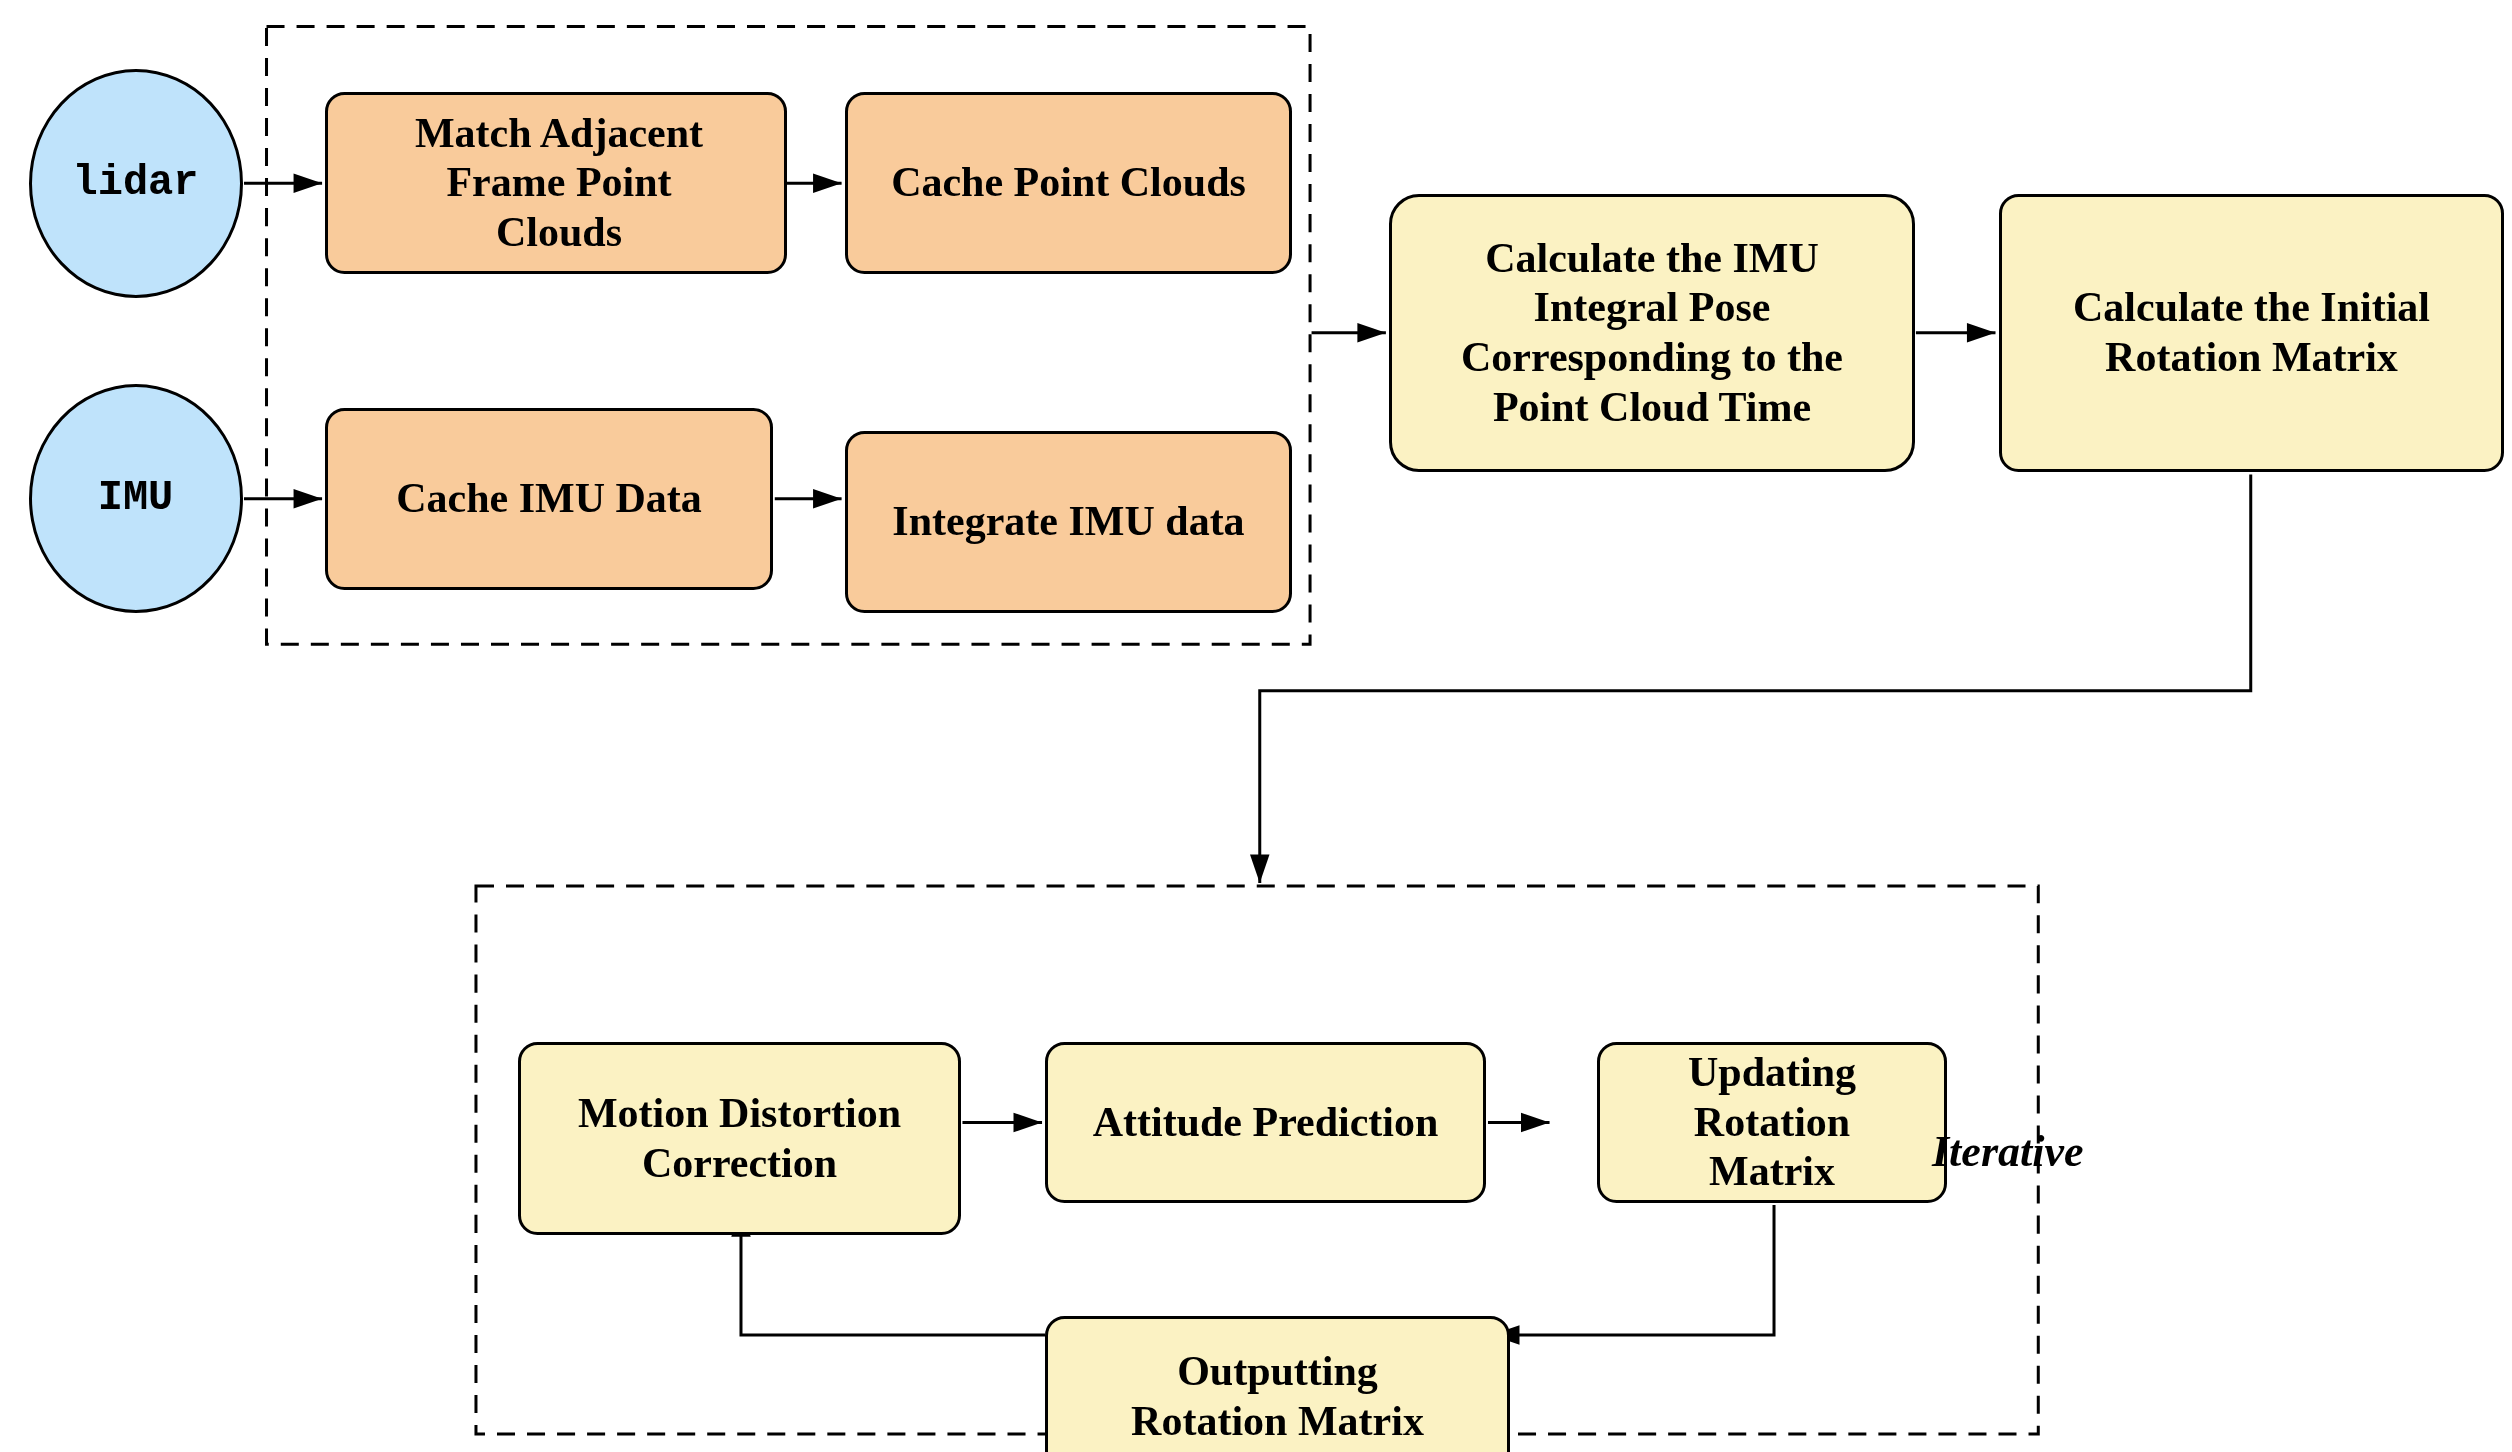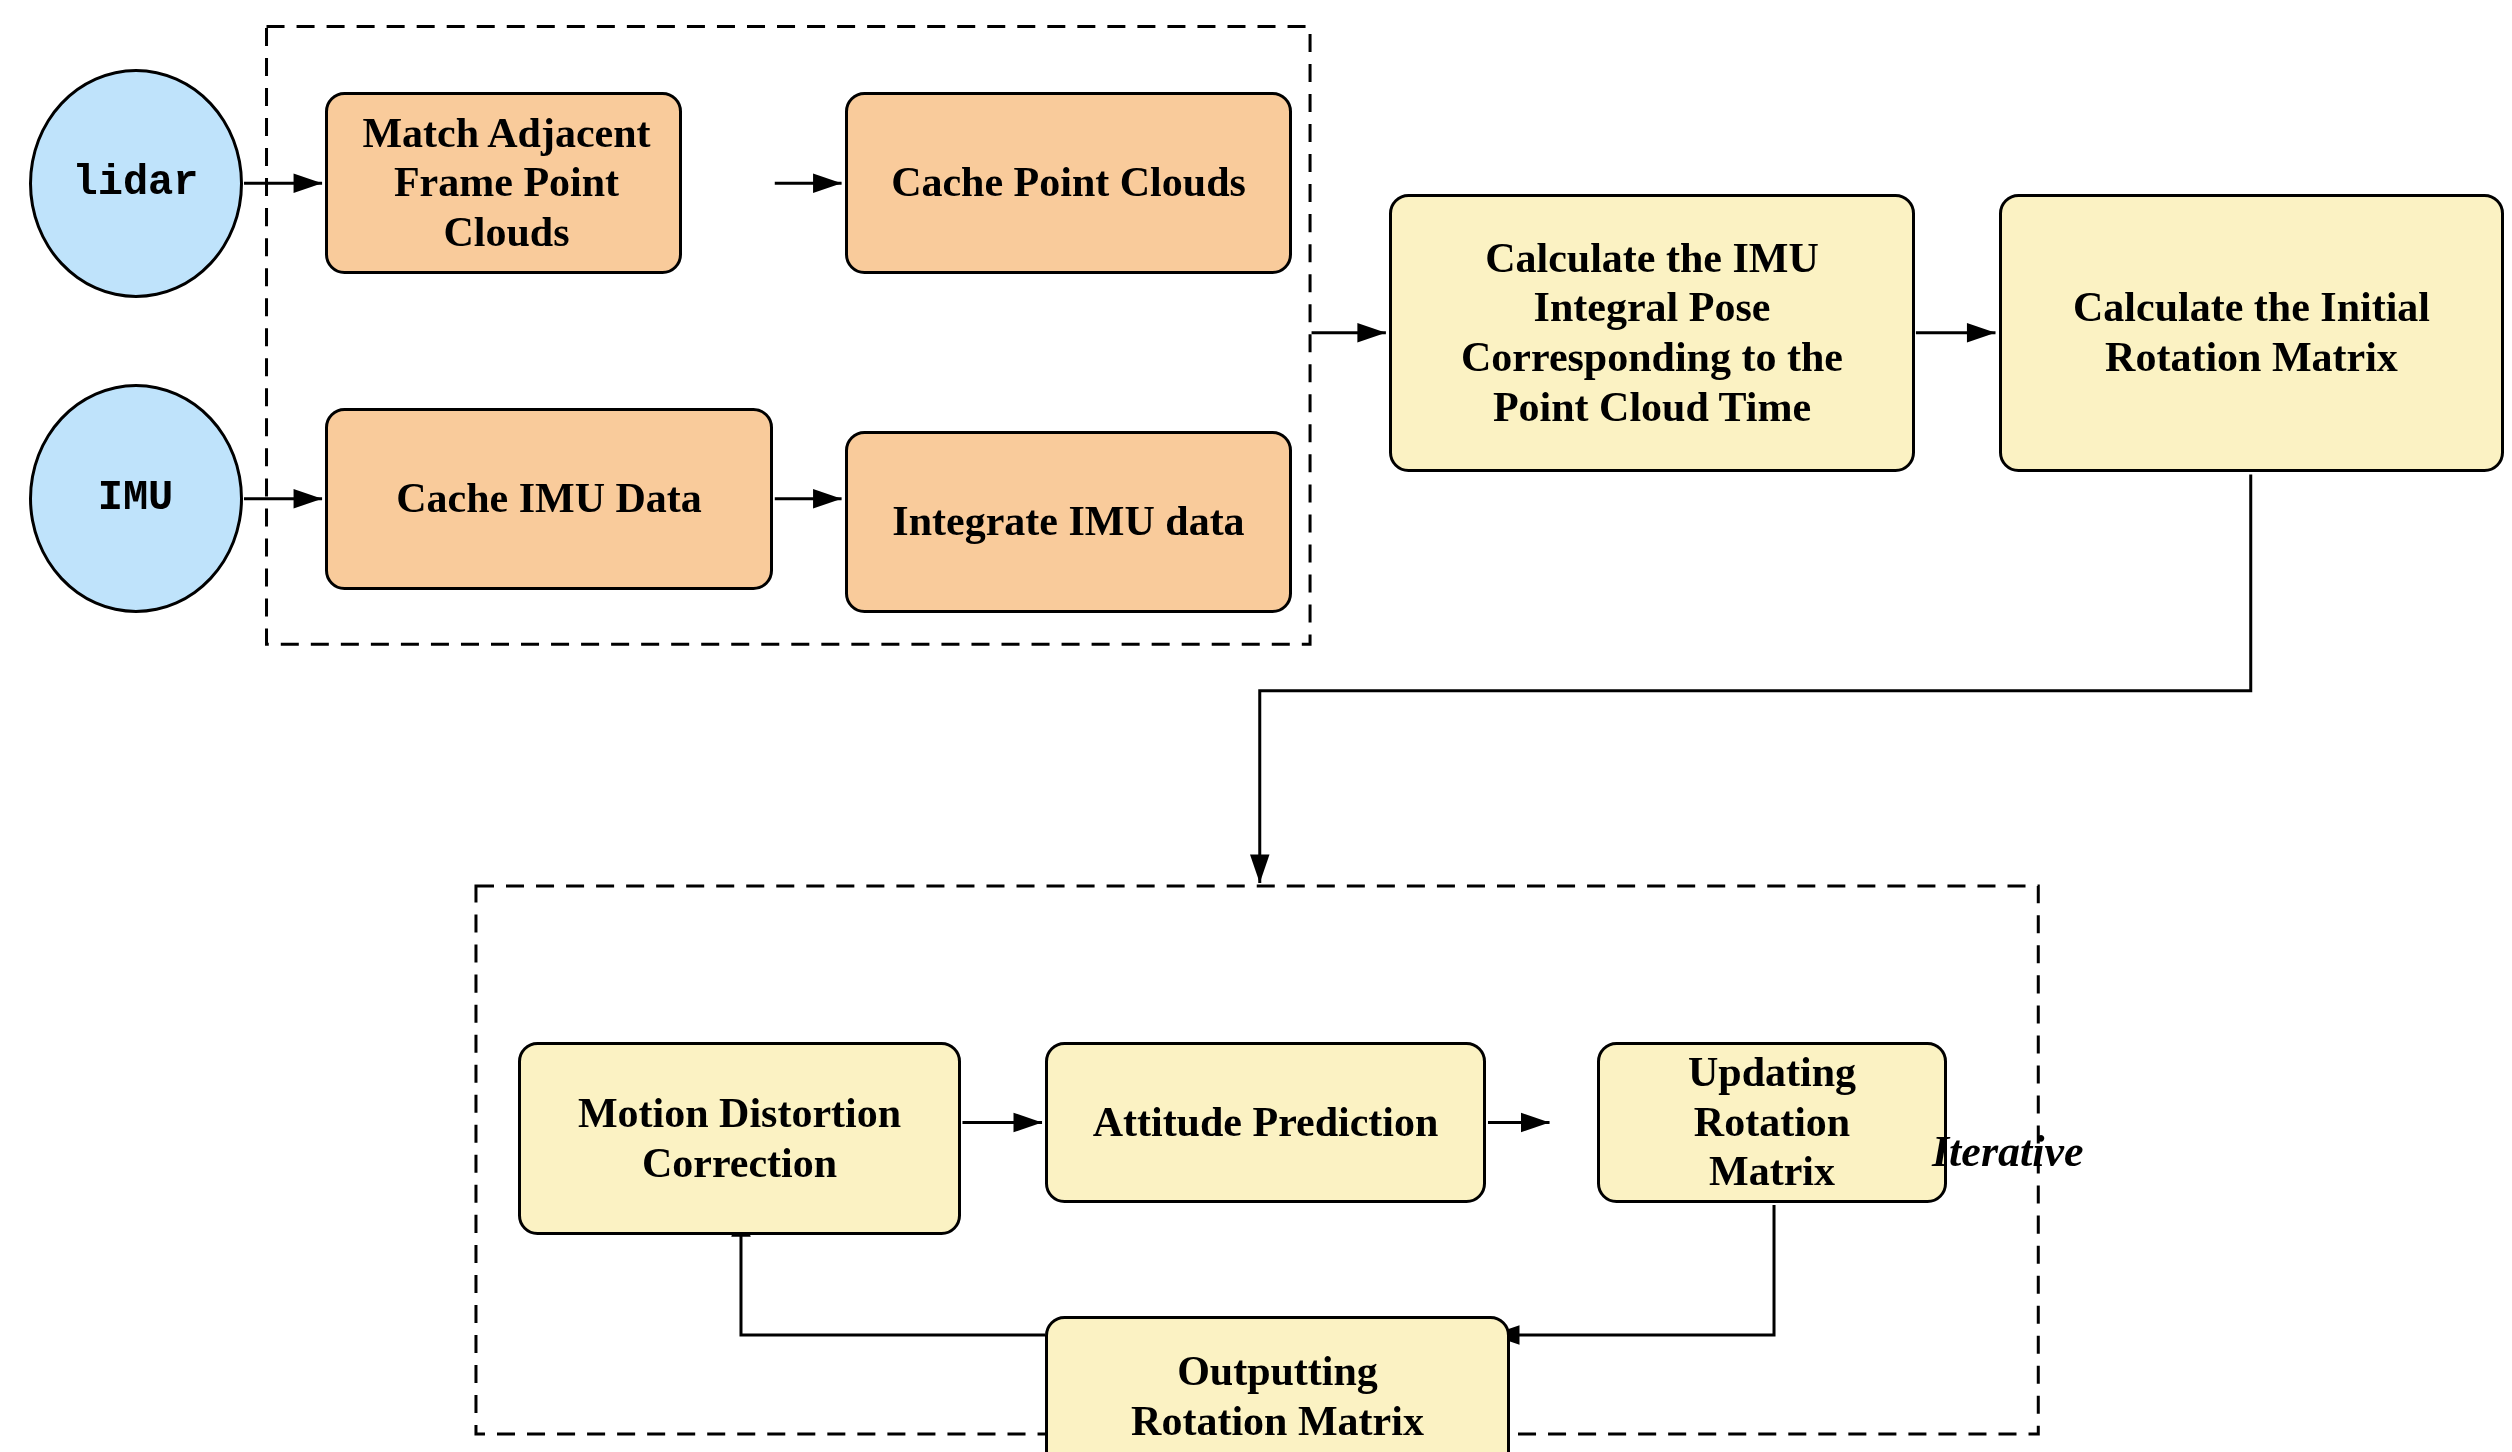--- a/index.html
+++ b/index.html
@@ -74,28 +74,28 @@
     <path class="wire" d="M 2998 632 L 2998 920 L 1678 920 L 1678 1176" marker-end="url(#arw)"></path>
     <path class="wire" d="M 1282 1495 L 1388 1495" marker-end="url(#arw)"></path>
     <path class="wire" d="M 1982 1495 L 2064 1495" marker-end="url(#arw)"></path>
     <path class="wire" d="M 2363 1605 L 2363 1778 L 1986 1778" marker-end="url(#arw)"></path>
     <path class="wire" d="M 1392 1778 L 987 1778 L 987 1609" marker-end="url(#arw)"></path>
   </svg>
 
   <div class="node ellipse src" style="left:28.5px; top:69px; width:214px; height:229px;">lidar</div>
   <div class="node ellipse src" style="left:28.5px; top:384px; width:214px; height:229px;">IMU</div>
 
-  <div class="node cache" style="left:325px; top:92px; width:357px; height:182px;padding-left:12px;">Match Adjacent
+  <div class="node cache" style="left:325px; top:92px; width:462px; height:182px;padding-left:12px;">Match Adjacent
 Frame Point
 Clouds</div>
   <div class="node cache" style="left:845px; top:92px; width:447px; height:182px;">Cache Point Clouds</div>
   <div class="node cache" style="left:325px; top:408px; width:448px; height:182px;">Cache IMU Data</div>
   <div class="node cache" style="left:845px; top:408px; width:447px; height:182px;margin-top:23px;">Integrate IMU data</div>
 
-  <div class="node proc" style="left:1389px; top:194px; width:526px; height:278px; padding:0 20px;">Calculate the IMU
+  <div class="node proc" style="left:1389px; top:194px; width:526px; height:278px; padding:0 20px;border-radius:30px;">Calculate the IMU
 Integral Pose
 Corresponding to the
 Point Cloud Time</div>
   <div class="node proc" style="left:1999px; top:194px; width:505px; height:278px;">Calculate the Initial
 Rotation Matrix</div>
 
   <div class="node proc" style="left:518px; top:1042px; width:443px; height:193px;">Motion Distortion
 Correction</div>
   <div class="node proc" style="left:1045px; top:1042px; width:441px; height:161px;">Attitude Prediction</div>
   <div class="node proc" style="left:1553px; top:1042px; width:350px; height:161px;margin-left:44px;">Updating Rotation

